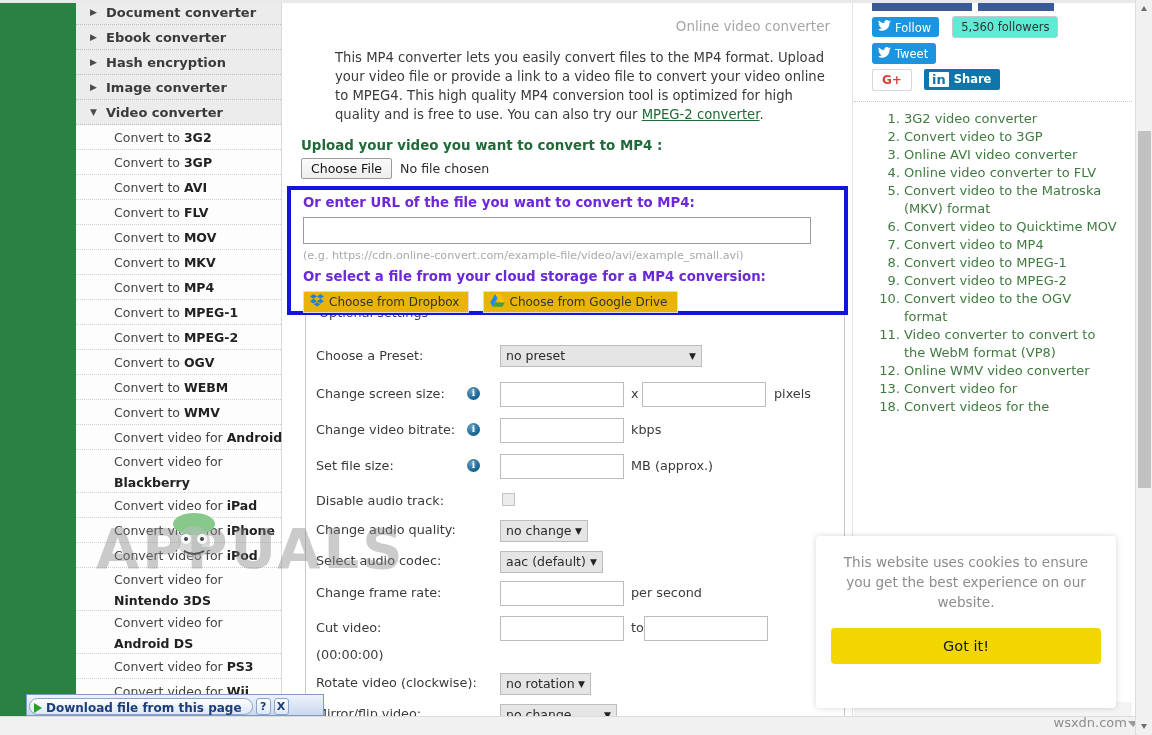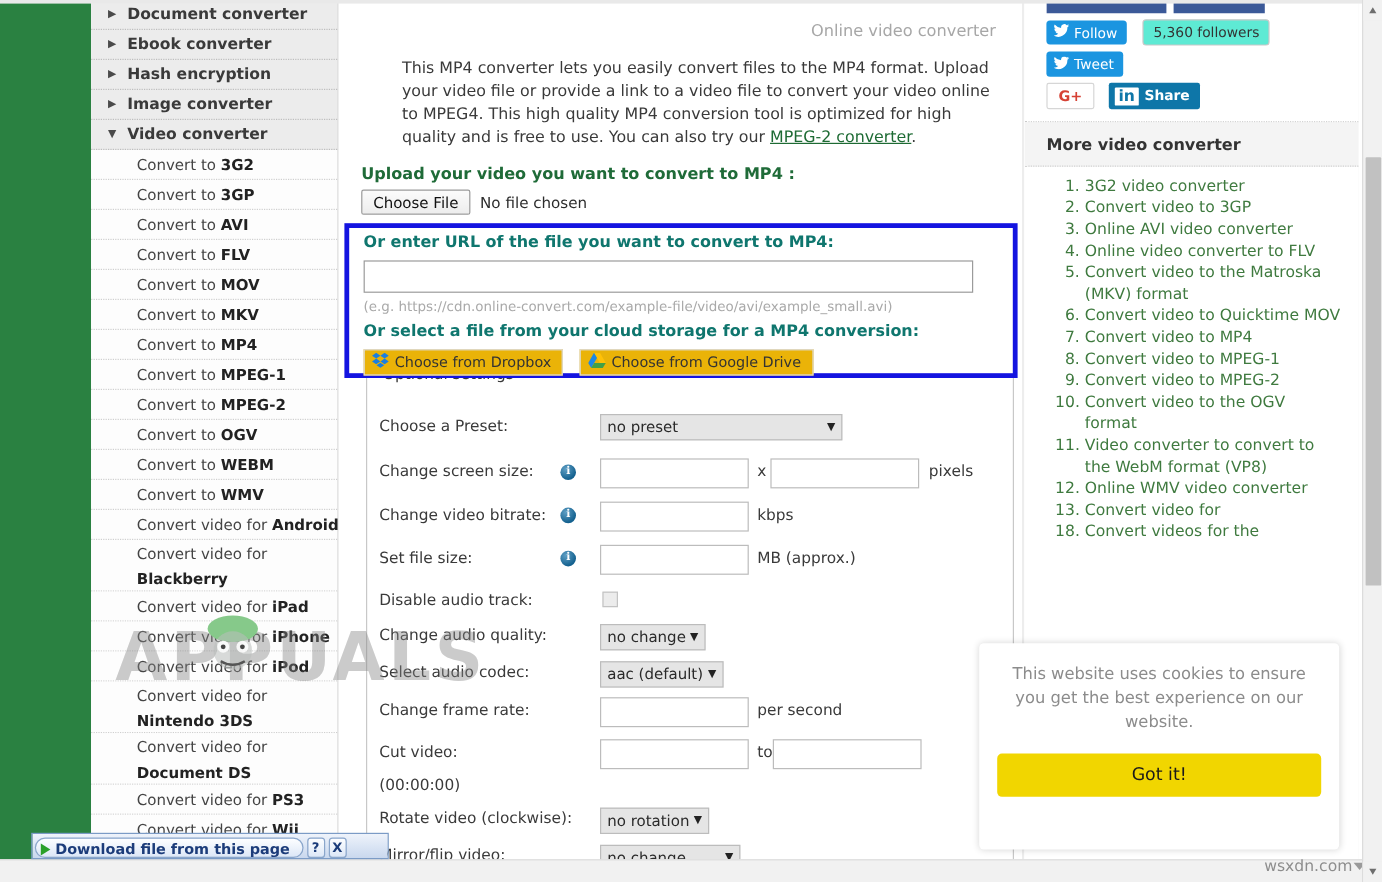--- a/index.html
+++ b/index.html
@@ -120,21 +120,21 @@
   .hl-box {
     position: absolute;
     left: 287px; top: 186px;
     width: 561px; height: 129px;
     border: 4px solid #1414e0;
     background: #ffffff;
     z-index: 6;
   }
   .hl-inner { padding: 5px 10px 0 12px; }
   .hl-label {
-    font-size: 13.3px; font-weight: bold; color: #0f766e;
+    font-size: 13.3px; font-weight: bold; color: #6d28d9;
   }
   .url-input {
     display: block;
     width: 508px; height: 27px;
     margin-top: 7px;
     border: 1px solid #9b9b9b;
     background: #fff;
     outline: none;
     font-size: 12.5px;
     padding: 0 5px;
@@ -507,21 +507,21 @@
       <div class="nav-item"><span>Convert to </span><b>MPEG-2</b></div>
       <div class="nav-item"><span>Convert to </span><b>OGV</b></div>
       <div class="nav-item"><span>Convert to </span><b>WEBM</b></div>
       <div class="nav-item"><span>Convert to </span><b>WMV</b></div>
       <div class="nav-item"><span>Convert video for </span><b>Android</b></div>
       <div class="nav-item two-line"><span>Convert video for </span><b>Blackberry</b></div>
       <div class="nav-item"><span>Convert video for </span><b>iPad</b></div>
       <div class="nav-item"><span>Convert video for </span><b>iPhone</b></div>
       <div class="nav-item"><span>Convert video for </span><b>iPod</b></div>
       <div class="nav-item two-line"><span>Convert video for </span><b>Nintendo 3DS</b></div>
-      <div class="nav-item two-line"><span>Convert video for </span><b>Document DS</b></div>
+      <div class="nav-item two-line"><span>Convert video for </span><b>Android DS</b></div>
       <div class="nav-item"><span>Convert video for </span><b>PS3</b></div>
       <div class="nav-item"><span>Convert video for </span><b>Wii</b></div>
     </div>
 
   <div class="main">
     <div class="main-title">Online video converter</div>
 
     <div class="intro">
       <span>This MP4 converter lets you easily convert files to the MP4 format. Upload your video file or provide a link to a video file to convert your video online to MPEG4. This high quality MP4 conversion tool is optimized for high quality and is free to use. You can also try our </span><a href="#">MPEG-2 converter</a><span>.</span>
     </div>
@@ -679,21 +679,20 @@
         </span>
       </div>
       <div class="sb-row">
         <span class="gplus">G+</span>
         <span class="linkedin">
           <span class="in">in</span><span>Share</span>
         </span>
       </div>
     </div>
 
-    <div class="more-head">More video converter</div>
     <div class="more-list-wrap">
       <ol class="more-list" id="more-list">
           <li>3G2 video converter</li>
           <li>Convert video to 3GP</li>
           <li>Online AVI video converter</li>
           <li>Online video converter to FLV</li>
           <li>Convert video to the Matroska (MKV) format</li>
           <li>Convert video to Quicktime MOV</li>
           <li>Convert video to MP4</li>
           <li>Convert video to MPEG-1</li>

